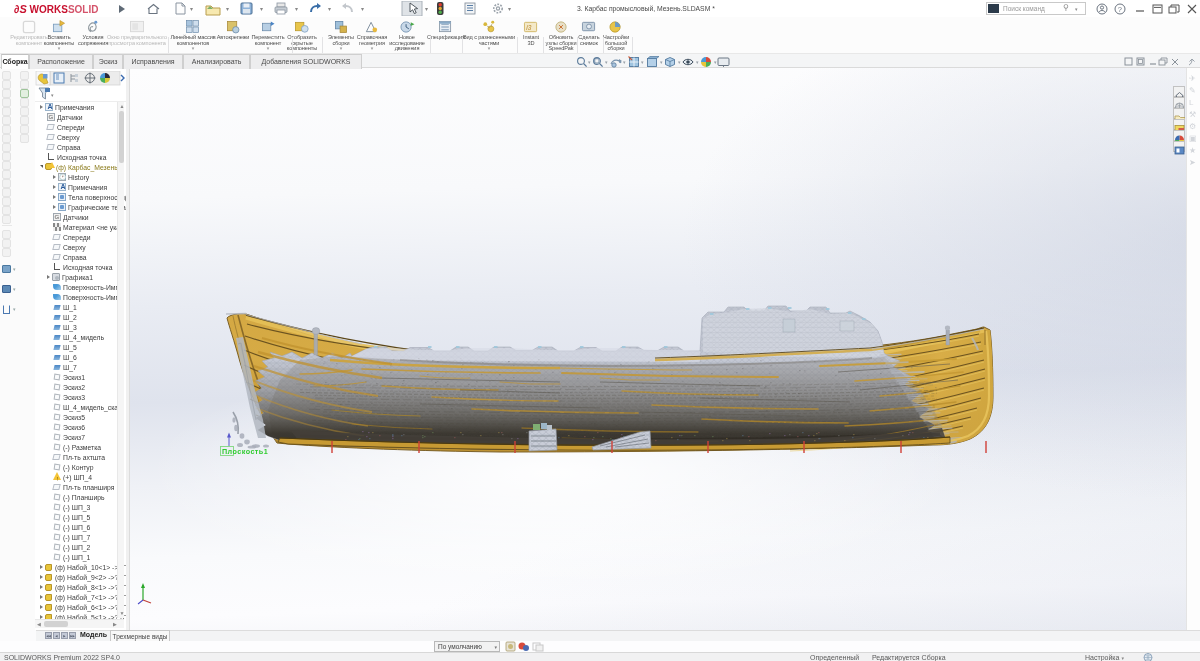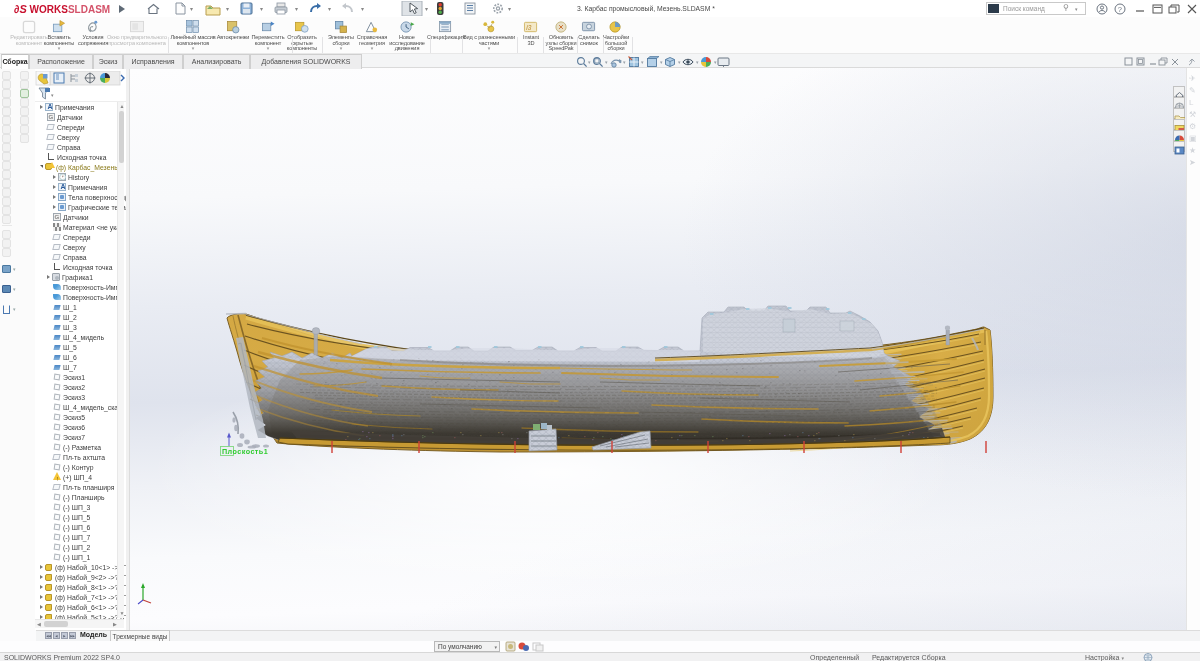--- a/index.html
+++ b/index.html
@@ -38,21 +38,21 @@
  radial-gradient(ellipse 520px 150px at 40% 72%,rgba(255,255,255,.95),rgba(255,255,255,0) 78%),
  radial-gradient(ellipse 700px 340px at 104% 30%,rgba(202,208,223,.65),rgba(202,208,223,0) 78%),
  linear-gradient(to bottom right,rgba(214,219,231,0) 62%,rgba(214,219,231,.4) 100%),
  linear-gradient(178deg,#fdfdfe 0%,#f8f9fb 22%,#e9ecf3 40%,#dfe3ed 56%,#eff1f6 70%,#f9fafc 82%,#fcfcfe 92%,#f2f3f7 100%);}
 #taskstrip{left:1186px;top:68px;width:14px;height:562px;background:#fdfdfd;border-left:1px solid #e4e4e4;z-index:5}
 svg.ov{left:0;top:0;z-index:2;pointer-events:none}
 .hud{z-index:6}
 </style></head><body>
 
 <div id="tb" class="abs">
-<div id="logo" class="abs"><i>∂S</i> <span>WORKS</span><span class="lt">SLDASM</span></div>
+<div id="logo" class="abs"><i>∂S</i> <span>WORKS</span><span class="lt">SOLID</span></div>
 <div class="abs" style="left:119px;top:5px;width:0;height:0;border-top:4px solid transparent;border-bottom:4px solid transparent;border-left:6px solid #5f6a76"></div>
 <svg class="abs" style="left:140px;top:1px" width="400" height="15" viewBox="0 0 400 15">
 <g stroke="#6a7480" fill="none" stroke-width="1.1">
 <path d="M8,8 l5.5,-4.5 l5.5,4.5 M9,7.5 v5 h8 v-5"></path>
 </g>
 <g transform="translate(36,2)">
         <path d="M0,0 h6 l3,3 v8 h-9 z" fill="#fdfdfd" stroke="#8a94a0" stroke-width="1"></path>
         <path d="M6,0 v3 h3" fill="none" stroke="#8a94a0"></path>
       </g>
 <text x="50" y="10" font-size="6" fill="#888">▾</text>

